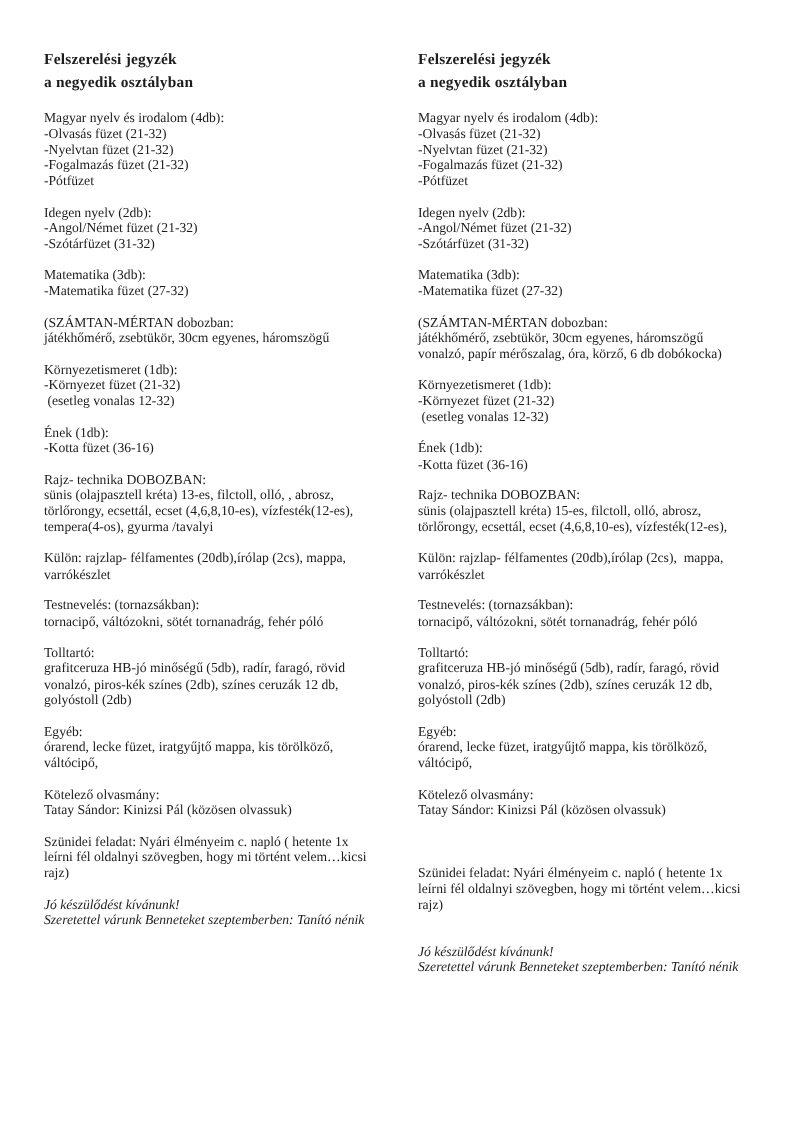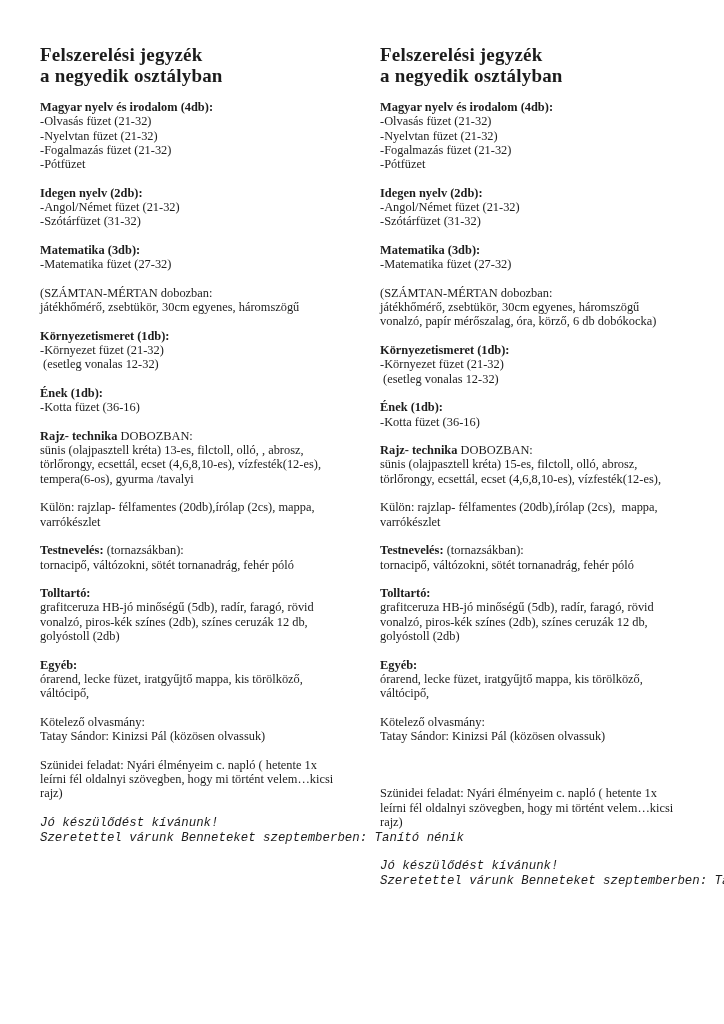--- a/index.html
+++ b/index.html
@@ -17,34 +17,34 @@
     overflow: hidden;
   }
   .column {
     position: absolute;
     top: 44px;
     width: 340px;
   }
   .col-left  { left: 40px; }
   .col-right { left: 380px; }
   .doc-title {
-    font-size: 19px;
+    font-size: 14px;
     font-weight: bold;
     line-height: 21px;
     margin: 0 0 14px 0;
     letter-spacing: 0.2px;
   }
   .doc-title .title-line { display: block; }
   .column-body .line {
     font-size: 12.4px;
     line-height: 14.3px;
     white-space: pre;
   }
-  .column-body .line span.bold   { font-weight: bold; }
-  .column-body .line span.italic { font-style: italic; font-family: Liberation Mono, monospace; }
+  .column-body .line span.bold   { font-weight: normal; }
+  .column-body .line span.italic { font-style: italic; }
 </style>
 </head>
 <body>
 
 <div class="page">
 
   <div class="column col-left">
     <h1 class="doc-title">
       <span class="title-line">Felszerelési jegyzék</span>
       <span class="title-line">a negyedik osztályban</span>
@@ -69,21 +69,21 @@
         <div class="line"><span class="bold">Környezetismeret (1db):</span></div>
         <div class="line"><span>-Környezet füzet (21-32)</span></div>
         <div class="line"><span> (esetleg vonalas 12-32)</span></div>
         <div class="line">&nbsp;</div>
         <div class="line"><span class="bold">Ének (1db):</span></div>
         <div class="line"><span>-Kotta füzet (36-16)</span></div>
         <div class="line">&nbsp;</div>
         <div class="line"><span class="bold">Rajz- technika</span><span> DOBOZBAN:</span></div>
         <div class="line"><span>sünis (olajpasztell kréta) 13-es, filctoll, olló, , abrosz,</span></div>
         <div class="line"><span>törlőrongy, ecsettál, ecset (4,6,8,10-es), vízfesték(12-es),</span></div>
-        <div class="line"><span>tempera(6-os), gyurma /tavalyi</span></div>
+        <div class="line"><span>tempera(4-os), gyurma /tavalyi</span></div>
         <div class="line">&nbsp;</div>
         <div class="line"><span>Külön: rajzlap- félfamentes (20db),írólap (2cs), mappa,</span></div>
         <div class="line"><span>varrókészlet</span></div>
         <div class="line">&nbsp;</div>
         <div class="line"><span class="bold">Testnevelés:</span><span> (tornazsákban):</span></div>
         <div class="line"><span>tornacipő, váltózokni, sötét tornanadrág, fehér póló</span></div>
         <div class="line">&nbsp;</div>
         <div class="line"><span class="bold">Tolltartó:</span></div>
         <div class="line"><span>grafitceruza HB-jó minőségű (5db), radír, faragó, rövid</span></div>
         <div class="line"><span>vonalzó, piros-kék színes (2db), színes ceruzák 12 db,</span></div>

